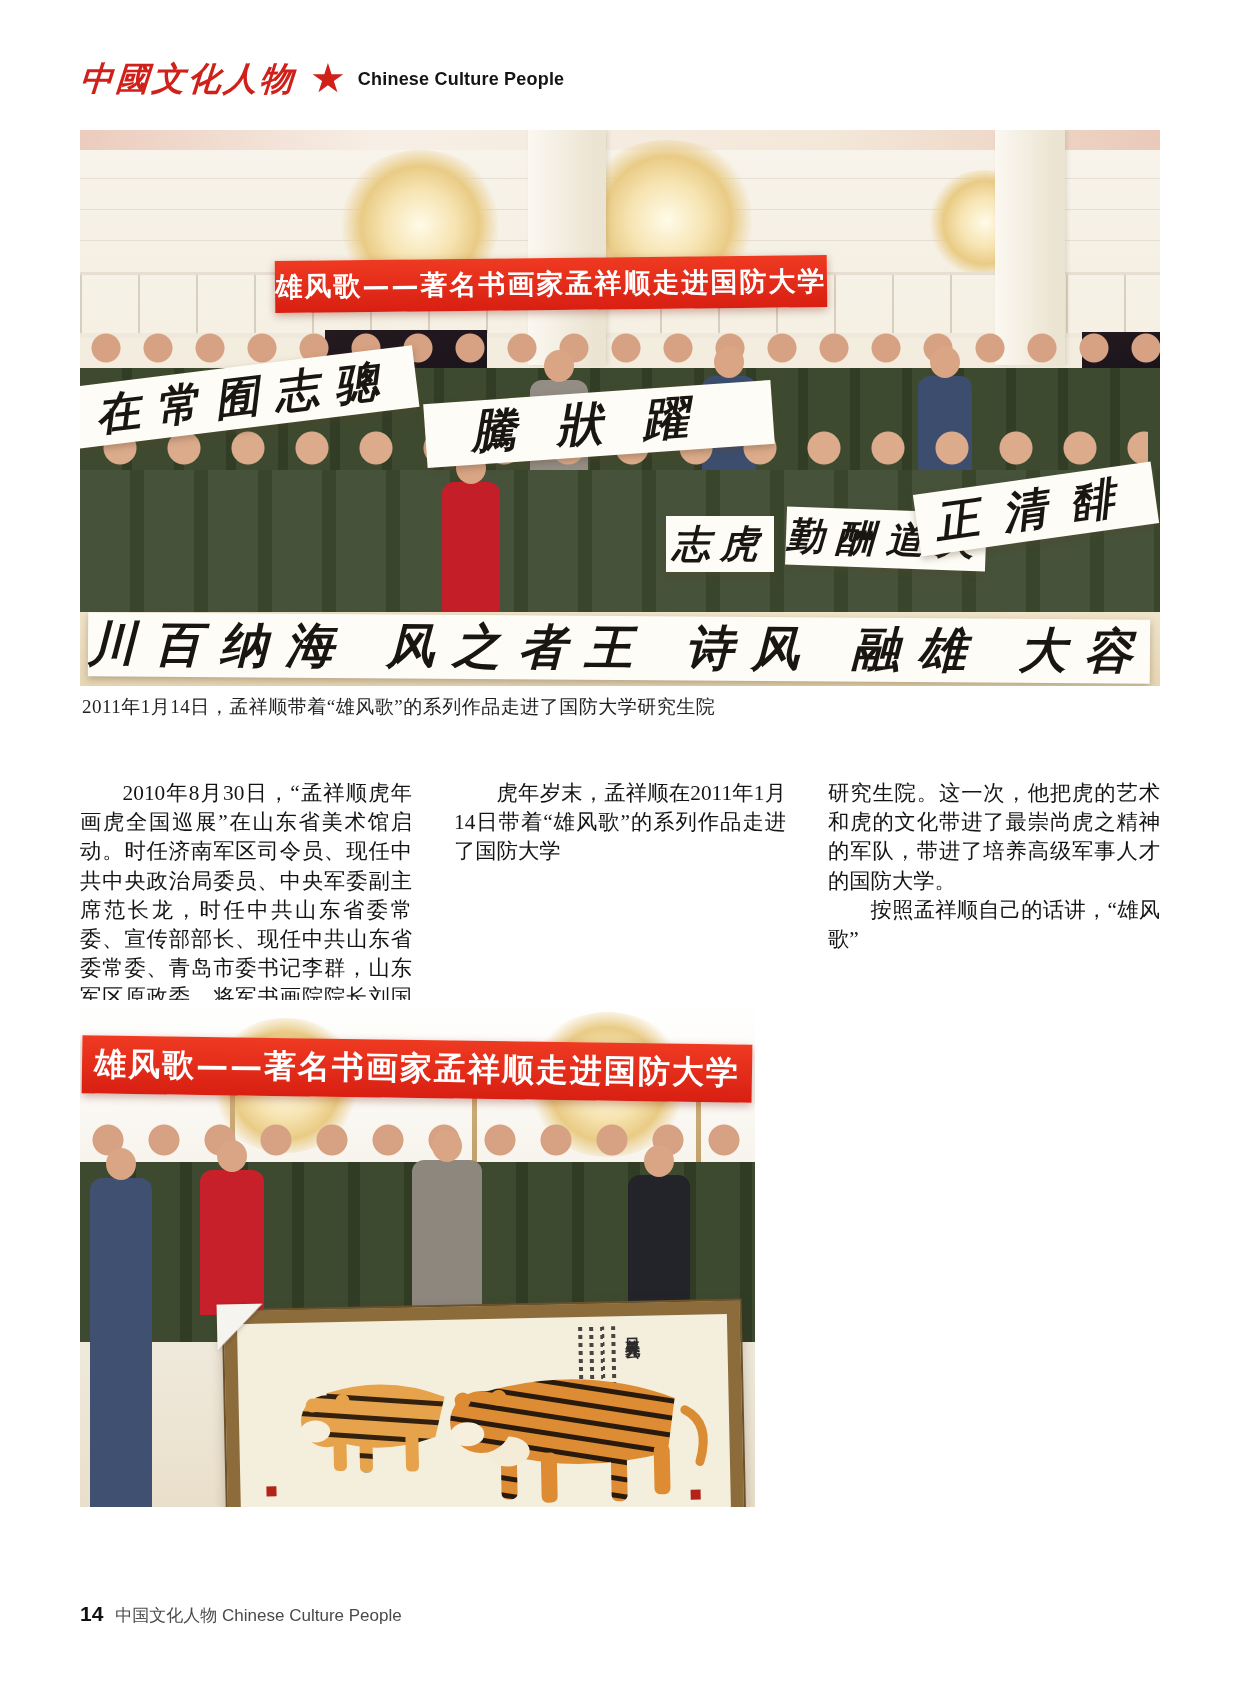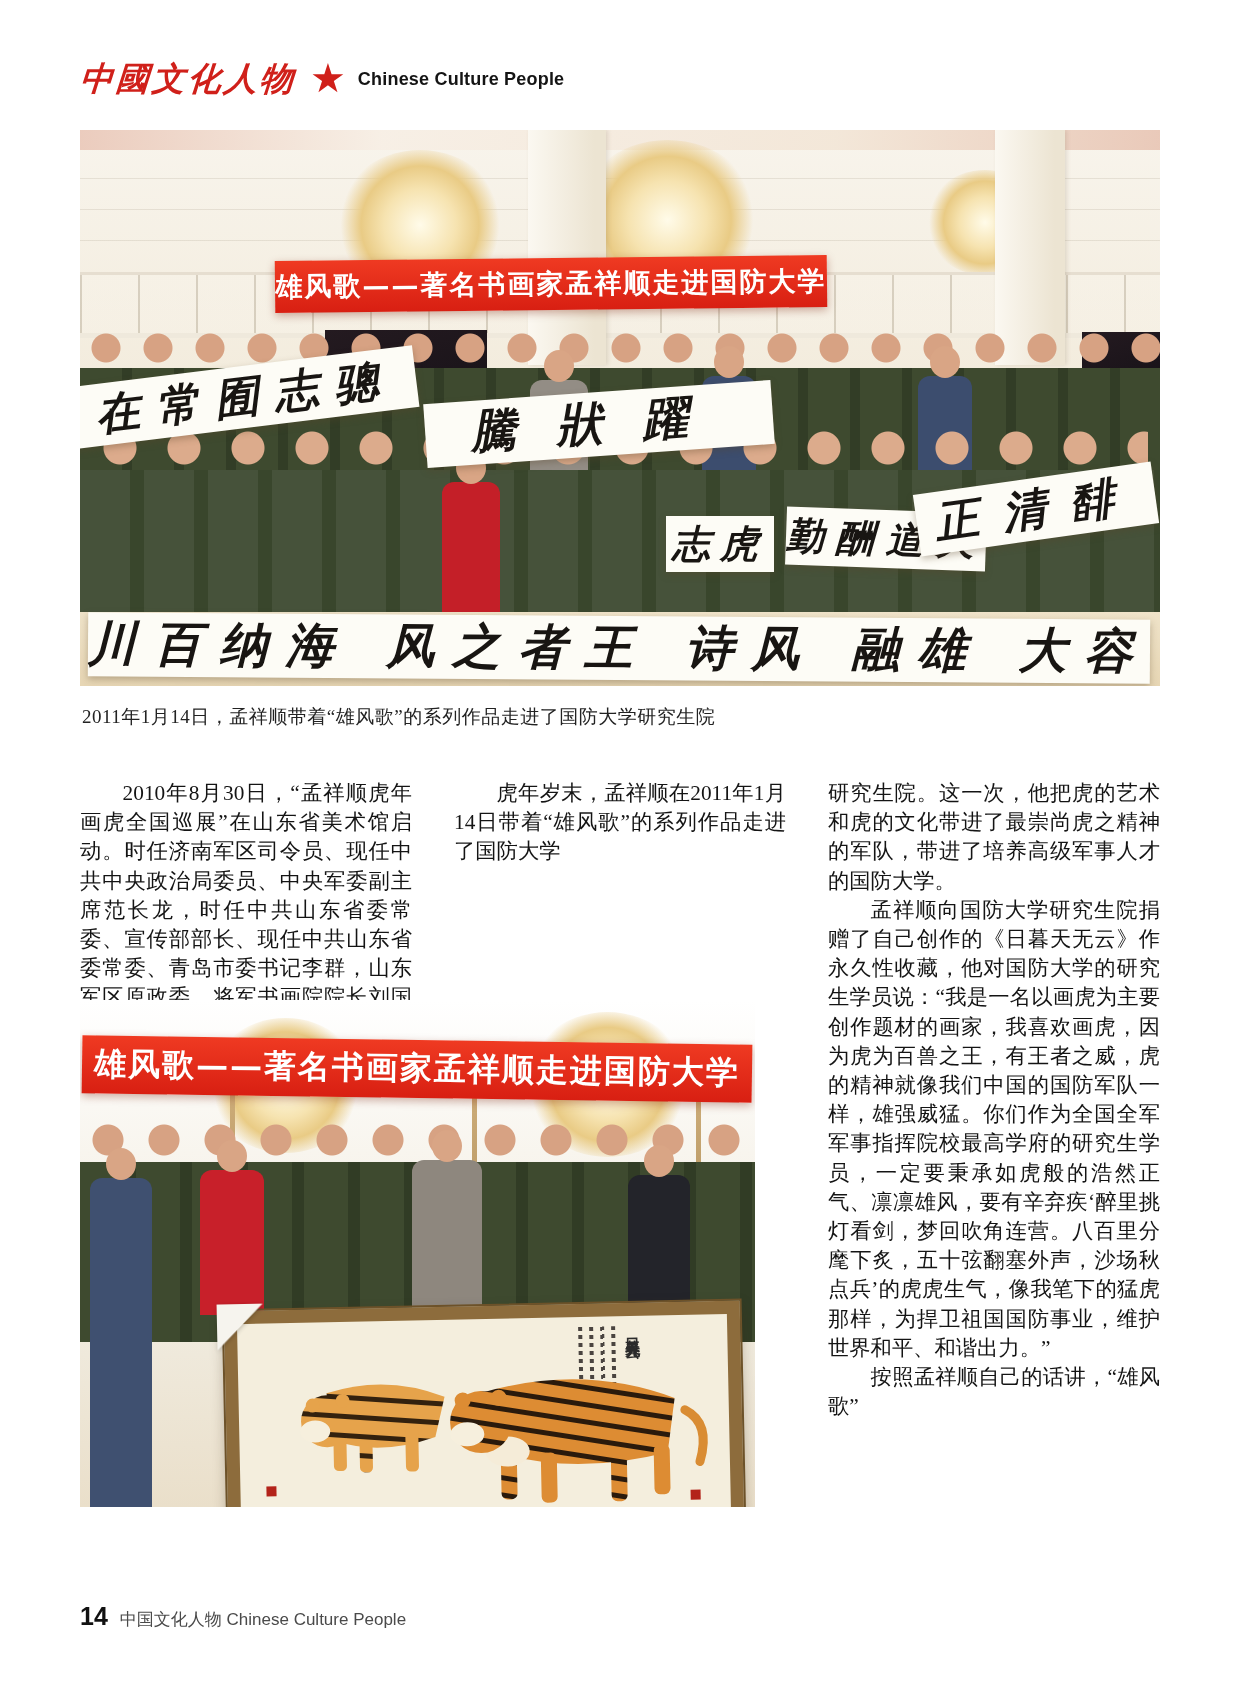--- a/index.html
+++ b/index.html
@@ -55,21 +55,21 @@
   .fig { position:absolute; border-radius:12px 12px 0 0; }
   .fig::before { content:""; position:absolute; top:-30px; left:50%; transform:translateX(-50%);
     width:30px; height:32px; border-radius:50%; background:#d9a585; }
   .floor1 { position:absolute; left:0; top:482px; width:100%; height:74px;
     background:linear-gradient(180deg,#efe3c9,#e7d6b4); }
   .scroll { position:absolute; background:#fdfcf6; box-shadow:0 3px 7px rgba(90,70,40,.35);
     display:flex; align-items:center; justify-content:center; overflow:hidden;
     font-family:"DejaVu Serif", serif; font-weight:bold; color:#181512; white-space:nowrap; }
   .cursive { transform-origin:center; font-style:italic; }
   .caption { position:absolute; font-size:19px; color:#222; letter-spacing:.5px; }
-  .cap1 { left:82px; top:694px;margin-top:10px; }
+  .cap1 { left:82px; top:694px; }
   .cap2 { left:82px; top:1515px; }
 
   
   .col { position:absolute; width:332px; }
   .col p { font-size:21.3px; line-height:29.2px; text-align:justify; color:#141414; }
   .col p.indent { text-indent:2em; }
   .col1 { left:80px;  top:779px; }
   .col2 { left:454px; top:779px; }
   .col3 { left:828px; top:779px; }
 
@@ -92,21 +92,21 @@
   .insc-bar { width:4px; height:62px;
     background:repeating-linear-gradient(180deg,#4a4440 0 4px, rgba(0,0,0,0) 4px 8px); }
   .insc-title { writing-mode:vertical-rl; font-family:"DejaVu Serif", serif; font-weight:bold;
     font-size:15px; color:#2b2b2b; letter-spacing:2px; }
   .seal { position:absolute; width:10px; height:10px; background:#b3231a; }
   .tigers { position:absolute; left:16px; bottom:6px; width:460px; height:160px; }
 
   
   .footer { position:absolute; left:80px; top:1602px; font-family:"Liberation Sans", sans-serif;
     font-size:17px; color:#4a4a4a; display:flex; align-items:baseline; gap:12px; }
-  .footer .pageno { font-size:25px; font-weight:bold; color:#111; }
+  .footer .pageno { font-size:21px; font-weight:bold; color:#111; }
 </style>
 </head>
 <body>
 
 <div class="page">
 
   <div class="masthead">
     <span class="logo-cn">中國文化人物</span>
     <span class="logo-star">★</span>
     <span class="logo-en">Chinese Culture People</span>
@@ -154,21 +154,20 @@
   <div class="caption cap1">2011年1月14日，孟祥顺带着“雄风歌”的系列作品走进了国防大学研究生院</div>
 
   <div class="col col1">
       <p class="indent">2010年8月30日，“孟祥顺虎年画虎全国巡展”在山东省美术馆启动。时任济南军区司令员、现任中共中央政治局委员、中央军委副主席范长龙，时任中共山东省委常委、宣传部部长、现任中共山东省委常委、青岛市委书记李群，山东军区原政委、将军书画院院长刘国福，山东省文联</p>
     </div>
   <div class="col col2">
       <p class="indent">虎年岁末，孟祥顺在2011年1月14日带着“雄风歌”的系列作品走进了国防大学</p>
     </div>
   <div class="col col3">
       <p>研究生院。这一次，他把虎的艺术和虎的文化带进了最崇尚虎之精神的军队，带进了培养高级军事人才的国防大学。</p>
-      <p class="indent">孟祥顺向国防大学研究生院捐赠了自己创作的《日暮天无云》作永久性收藏，他对国防大学的研究生学员说：“我是一名以画虎为主要创作题材的画家，我喜欢画虎，因为虎为百兽之王，有王者之威，虎的精神就像我们中国的国防军队一样，雄强威猛。你们作为全国全军军事指挥院校最高学府的研究生学员，一定要秉承如虎般的浩然正气、凛凛雄风，要有辛弃疾‘醉里挑灯看剑，梦回吹角连营。八百里分麾下炙，五十弦翻塞外声，沙场秋点兵’的虎虎生气，像我笔下的猛虎那样，为捍卫祖国国防事业，维护世界和平、和谐出力。”</p>
       <p class="indent">按照孟祥顺自己的话讲，“雄风歌”</p>
     </div>
 
   <div class="photo2">
     <div class="chand" style="left:128px; top:18px; width:155px; height:135px;"></div>
     <div class="chand" style="left:445px; top:12px; width:165px; height:145px;"></div>
     <div class="p2-pole" style="left:150px;"></div>
     <div class="p2-pole" style="left:392px;"></div>
     <div class="p2-pole" style="left:616px;"></div>
 

